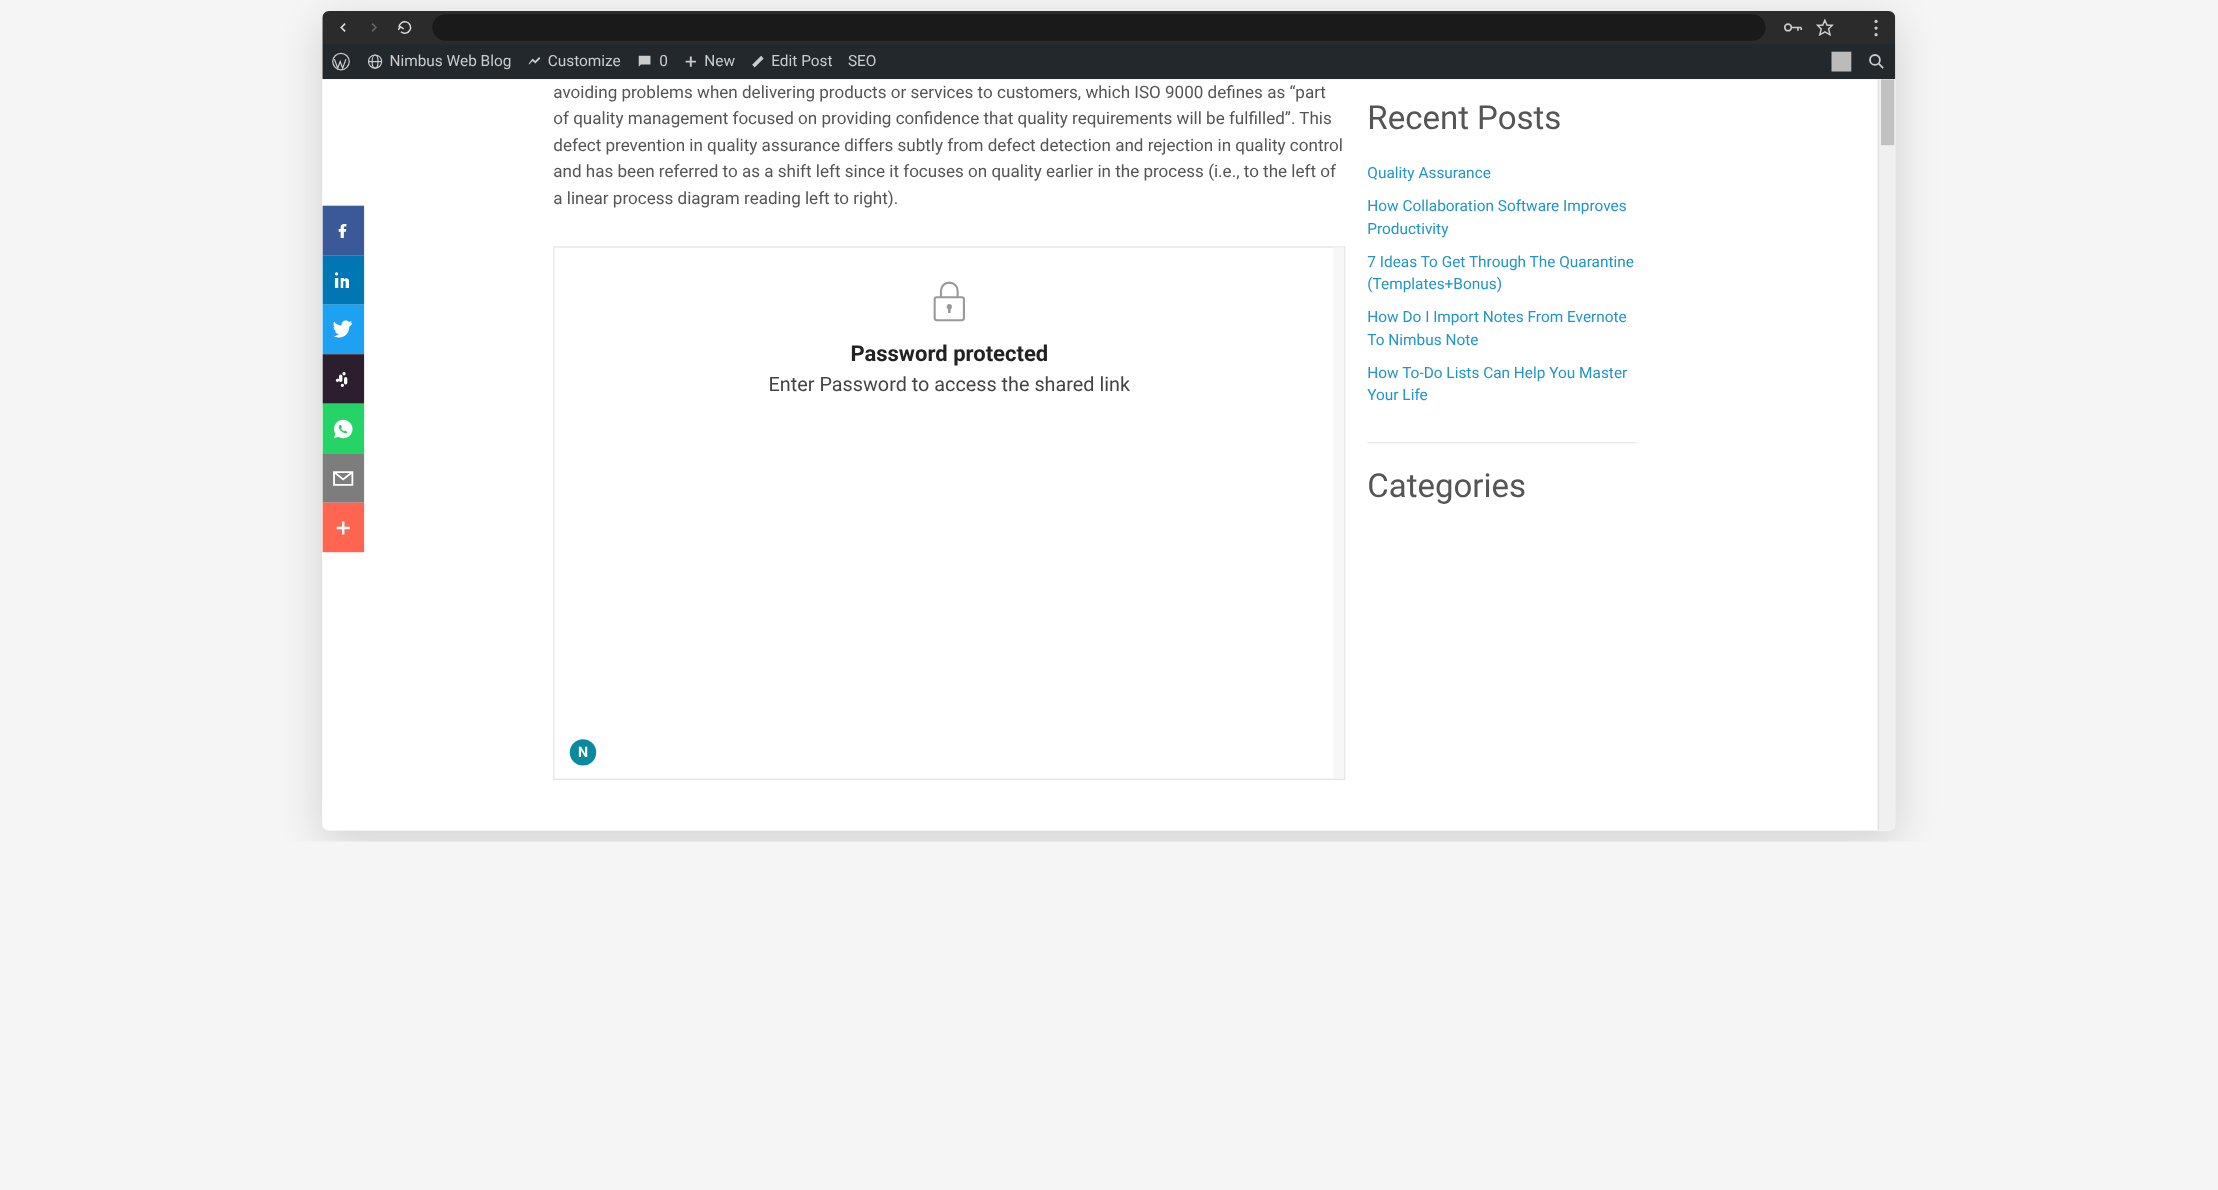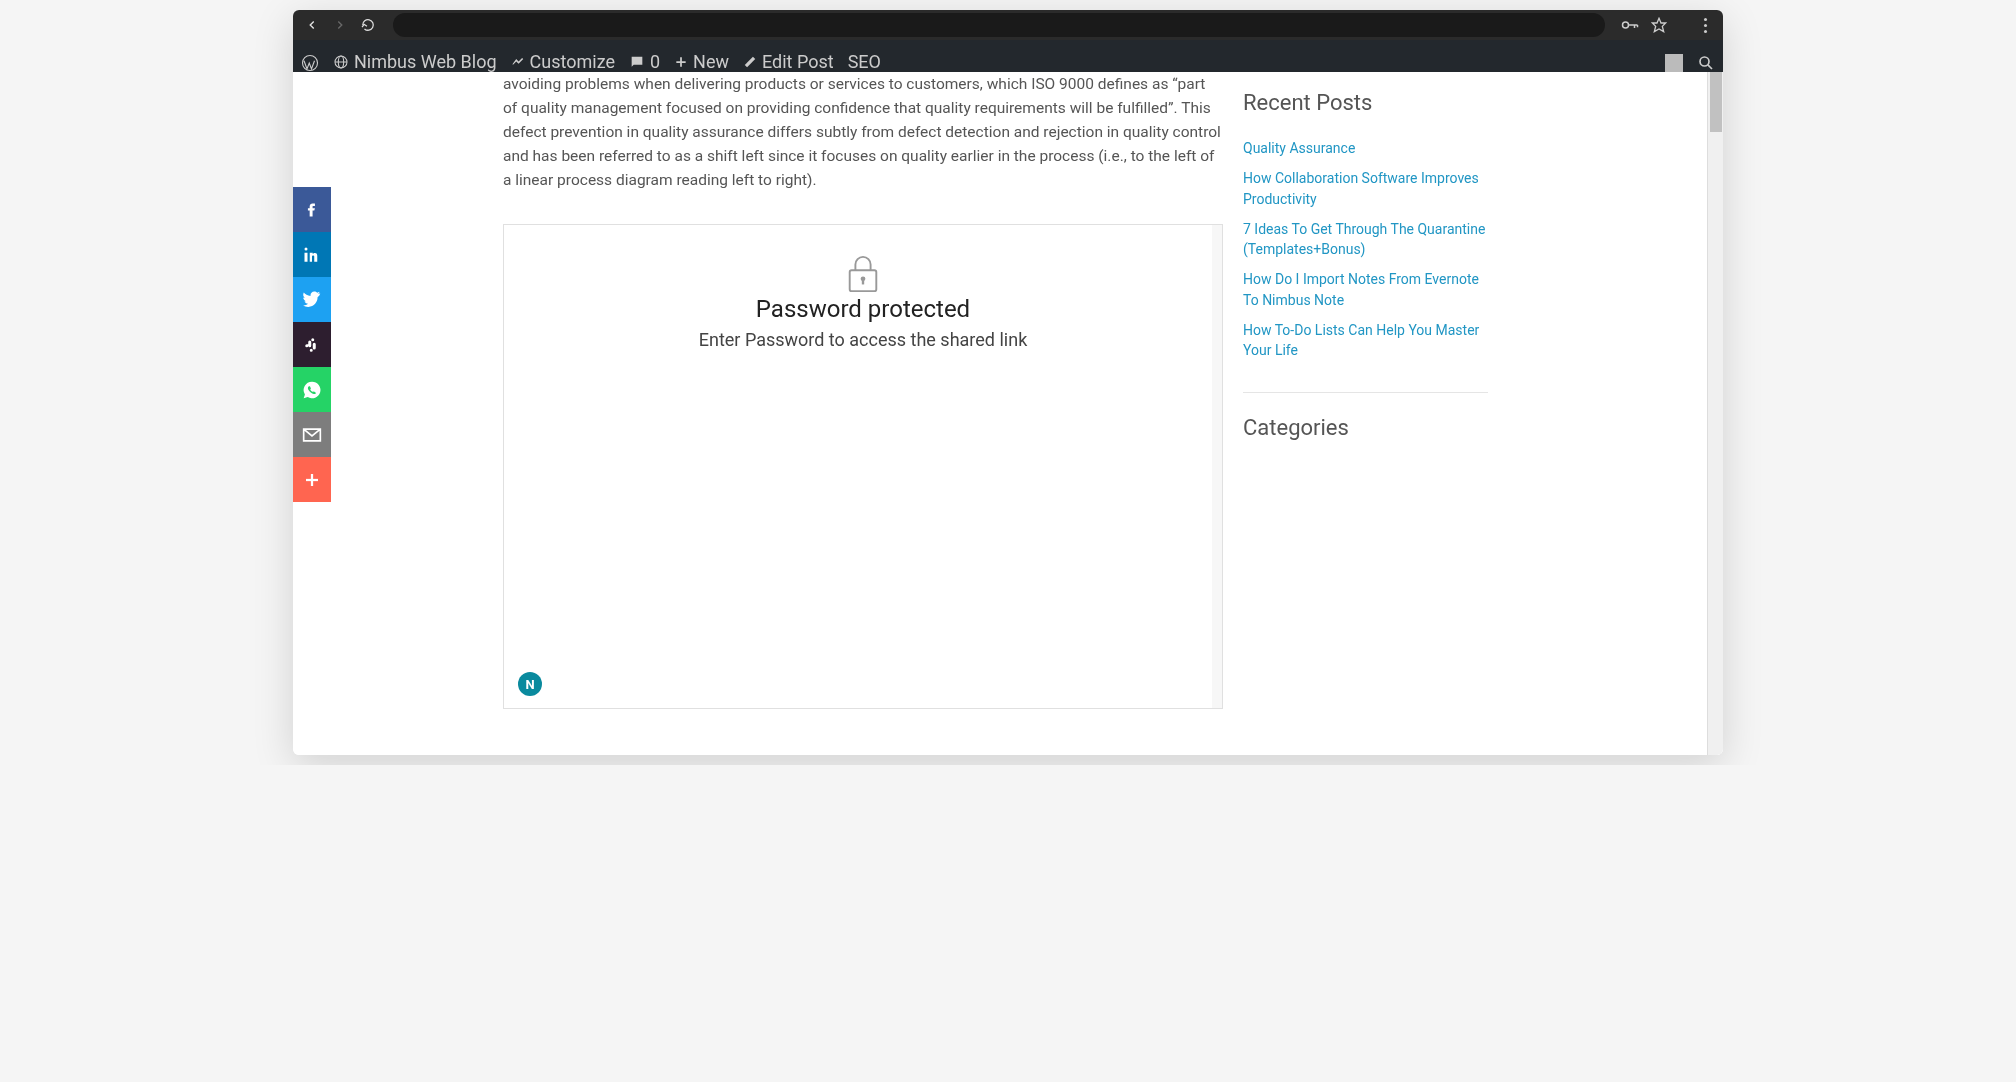--- a/index.html
+++ b/index.html
@@ -45,24 +45,24 @@
   }
   .right-icons { display: flex; gap: 12px; color: #ccc; align-items: center; margin-right: 20px; }
   .menu-dots { width: 16px; display:flex; flex-direction:column; gap:3px; align-items:center; justify-content:center; cursor:pointer; color:#ccc;}
   .menu-dots span { width:3px; height:3px; background:#ccc; border-radius:50%; }
 
   
   .wp-bar {
     height: 32px;
     background: #23282d;
     display: flex;
-    align-items: flex-end;
+    align-items: center;
     padding: 0 8px;
     color: #ccc;
-    font-size: 18px;
+    font-size: 14px;
     gap: 14px;
   }
   .wp-item { display:flex; align-items:center; gap:5px; cursor:pointer; }
   .wp-spacer { flex:1; }
   .wp-avatar { width:18px; height:18px; background:#bbb; }
   .wp-search { color:#ccc; }
 
   
   .content-wrap {
     position: relative;
@@ -127,21 +127,21 @@
   }
   .embed-scroll {
     position:absolute; right:0; top:0; width:10px; height:100%;
     background:#f7f7f7;
   }
   .lock-area {
     display:flex; flex-direction:column; align-items:center;
     padding-top: 28px;
   }
   .lock-icon-svg { width:38px; height:42px; }
-  .ptitle { font-size:24px; font-weight:400; color:#222; }
+  .ptitle { font-size:20px; font-weight:700; color:#222; margin-top:14px; }
   .psub { font-size:18px; color:#444; margin-top:6px; }
   .pwd-input {
     width: 286px; height: 40px;
     border:1px solid #ccc;
     padding:0 12px; font-size:15px;
     margin-top: 38px;
     color:#333;
   }
   .pwd-input::placeholder { color:#9a9a9a; }
   .show-btn {
@@ -176,21 +176,21 @@
     color:#fff; font-size:11px; font-weight:bold; cursor:pointer;
   }
   .sic-fb{background:#3b5998;} .sic-gp{background:#dd4b39;} .sic-tw{background:#1da1f2;} .sic-li{background:#0077b5;}
 
   
   .sidebar {
     width: 245px;
     padding-top: 18px;
   }
   .sb-heading {
-    font-size:22px; color:#555; font-weight:400; margin-bottom:18px;
+    font-size:30px; color:#555; font-weight:400; margin-bottom:18px;
   }
   .sb-list { list-style:none; }
   .sb-list li {
     color:#2196c4; font-size:14px;
     padding: 5px 0;
     line-height:1.45;
     cursor:pointer;
   }
   .sb-divider { border:none; border-top:1px solid #e5e5e5; margin:26px 0 22px; }
 

